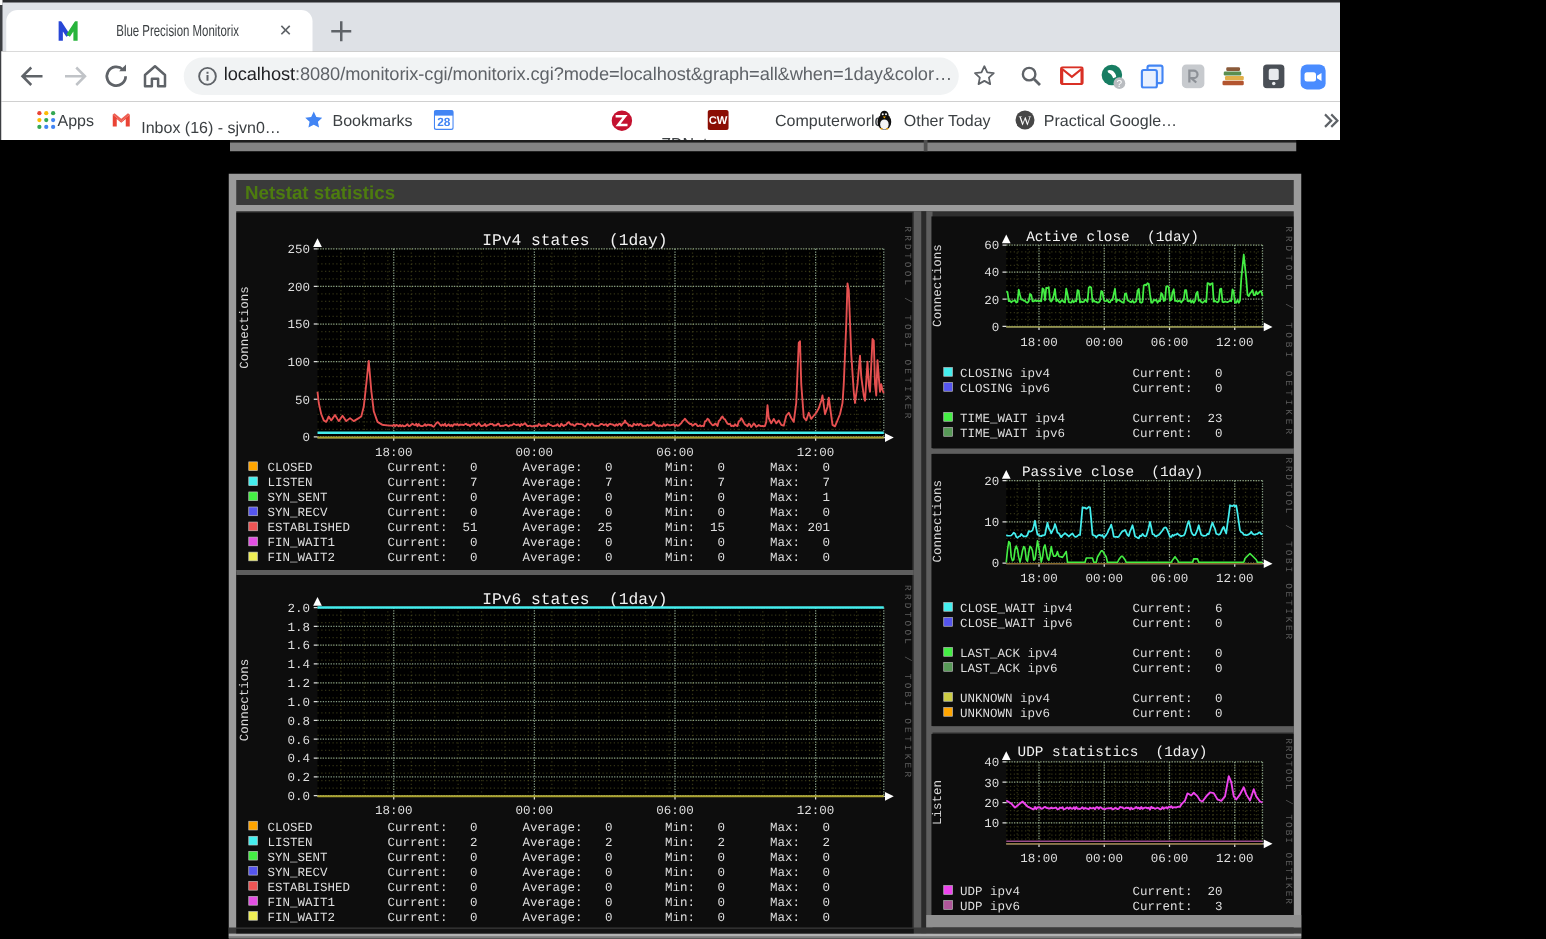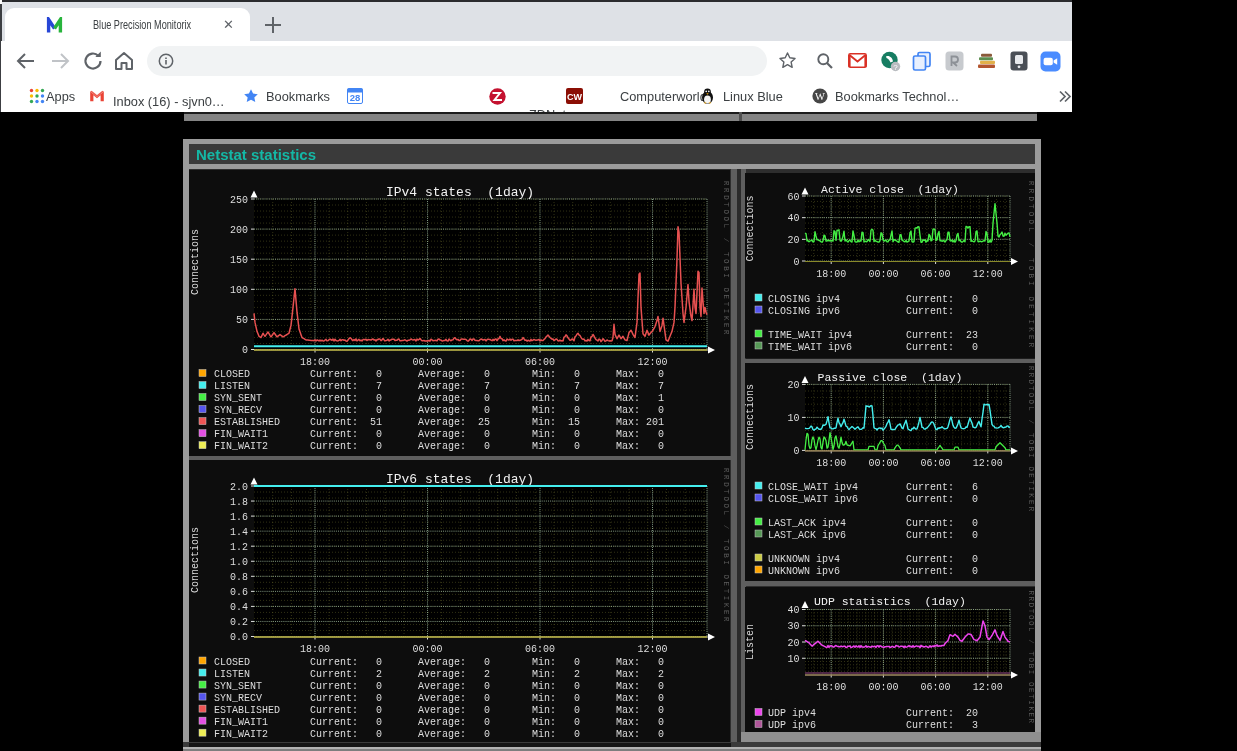--- a/index.html
+++ b/index.html
@@ -49,20 +49,21 @@
 
   <svg class="abs" style="left:112px;top:49px" width="24" height="24" viewBox="0 0 24 24">
     <path d="M4 11 L12 4 L20 11 V20 H14.5 V14 H9.5 V20 H4 Z" stroke="#5f6368" stroke-width="2" fill="none" stroke-linejoin="round"></path>
   </svg>
 
   <div class="abs" style="left:147px;top:46px;width:620px;height:30px;background:#f1f3f4;border-radius:15px;"></div>
   <svg class="abs" style="left:158px;top:53px" width="16" height="16" viewBox="0 0 16 16">
     <circle cx="8" cy="8" r="6.7" stroke="#5f6368" stroke-width="1.5" fill="none"></circle>
     <path d="M8 7 V11.5 M8 4.4 V5.9" stroke="#5f6368" stroke-width="1.6"></path>
   </svg>
+  <div class="abs" style="left:179px;top:52px;font-size:14.6px;letter-spacing:-0.07px;color:#202124;white-space:nowrap;">localhost<span style="color:#5f6368">:8080/monitorix-cgi/monitorix.cgi?mode=localhost&amp;graph=all&amp;when=1day&amp;color…</span></div>
 
   <svg class="abs" style="left:778px;top:51px" width="19" height="19" viewBox="0 0 24 24">
     <path d="M12 2.5 l2.9 6.1 6.6 .8 -4.9 4.6 1.3 6.6 -5.9 -3.3 -5.9 3.3 1.3 -6.6 -4.9 -4.6 6.6 -.8 Z" stroke="#5f6368" stroke-width="1.8" fill="none" stroke-linejoin="round"></path>
   </svg>
 
   <svg class="abs" style="left:816px;top:52px" width="18" height="18" viewBox="0 0 18 18">
     <circle cx="7.3" cy="7.3" r="5" stroke="#5f6368" stroke-width="1.9" fill="none"></circle>
     <path d="M11 11 L16 16" stroke="#5f6368" stroke-width="2.2"></path>
   </svg>
 
@@ -210,27 +211,27 @@
 
     <svg class="abs" style="left:700px;top:0px" width="15" height="16" viewBox="0 0 15 16">
       <ellipse cx="7.5" cy="9.5" rx="5.5" ry="6.3" fill="#111"></ellipse>
       <circle cx="7.5" cy="4" r="3.4" fill="#111"></circle>
       <ellipse cx="7.5" cy="11.5" rx="3.4" ry="4" fill="#f5f5f5"></ellipse>
       <circle cx="6.2" cy="3.4" r="0.8" fill="#fff"></circle>
         <circle cx="8.8" cy="3.4" r="0.8" fill="#fff"></circle>
       <path d="M6.3 5.2 h2.4 l-1.2 1.6 Z" fill="#f6a800"></path>
       <path d="M3.6 14.5 h3 l-1.5 1.2 Z M8.4 14.5 h3 l-1.5 1.2 Z" fill="#f6a800"></path>
     </svg>
-    <span class="abs" style="left:723px;top:1px;">Linux Blue</span>
+    <span class="abs" style="left:723px;top:1px;">Other Today</span>
 
     <svg class="abs" style="left:812px;top:0px" width="16" height="16" viewBox="0 0 16 16">
       <circle cx="8" cy="8" r="7.6" fill="#464646"></circle>
       <text x="8" y="12" font-size="10.5" fill="#fff" text-anchor="middle" font-family="Liberation Serif">W</text>
     </svg>
-    <span class="abs" style="left:835px;top:1px;">Bookmarks Technol…</span>
+    <span class="abs" style="left:835px;top:1px;">Practical Google…</span>
 
     <svg class="abs" style="left:1058px;top:2px" width="14" height="13" viewBox="0 0 14 13">
       <path d="M2 1.5 L7 6.5 L2 11.5 M7 1.5 L12 6.5 L7 11.5" stroke="#5f6368" stroke-width="1.7" fill="none"></path>
     </svg>
     <div class="abs" style="left:1084px;top:-2px;width:1px;height:20px;background:#c6c8cc;"></div>
 
     <svg class="abs" style="left:1095px;top:1px" width="17" height="14" viewBox="0 0 17 14">
       <path d="M1 2 a1.5 1.5 0 0 1 1.5 -1.5 H6 L8 2.5 H15.5 A1.5 1.5 0 0 1 17 4 V12 a1.5 1.5 0 0 1 -1.5 1.5 H2.5 A1.5 1.5 0 0 1 1 12 Z" fill="#5f6368"></path>
     </svg>
     <span class="abs" style="left:1118px;top:1px;font-style:italic;">Other bookmarks</span>
@@ -238,21 +239,21 @@
 
   <div class="abs" style="left:0;top:112px;width:1237px;height:639px;background:#000;"></div>
 
   <div class="abs" style="left:184px;top:112px;width:853px;height:1.5px;background:#1d1d1d;"></div>
   <div class="abs" style="left:184px;top:113.5px;width:853px;height:7px;background:#848484;"></div>
   <div class="abs" style="left:738.5px;top:112px;width:3px;height:9px;background:#505050;"></div>
 
   <div class="abs" style="left:183px;top:139px;width:858px;height:612px;background:#9b9b9b;"></div>
 
   <div class="abs" style="left:189px;top:144px;width:846px;height:19.5px;background:#3a3a3a;"></div>
-  <div class="abs" style="left:196px;top:146px;font-size:15px;font-weight:bold;color:#14b8a6;">Netstat statistics</div>
+  <div class="abs" style="left:196px;top:146px;font-size:15px;font-weight:bold;color:#4d7c0f;">Netstat statistics</div>
 
   <div class="abs" style="left:189px;top:168.5px;width:846px;height:578px;background:#2e2e2e;"></div>
 
   <div class="abs" style="left:731px;top:168.5px;width:14.5px;height:578px;background:#5e5e5e;"></div>
   <div class="abs" style="left:736.5px;top:168.5px;width:4px;height:578px;background:#2a2a2a;"></div>
 
   <svg style="position:absolute;left:189px;top:170px" width="541" height="286" viewBox="0 0 541 286">
       <rect width="541" height="286" fill="#0d0d0d"></rect>
 <rect x="65" y="29" width="453" height="150.5" fill="#000"></rect>
 <line x1="65" y1="173.48" x2="518" y2="173.48" stroke="rgba(140,140,60,0.34)" stroke-width="1" stroke-dasharray="1 2"></line>

